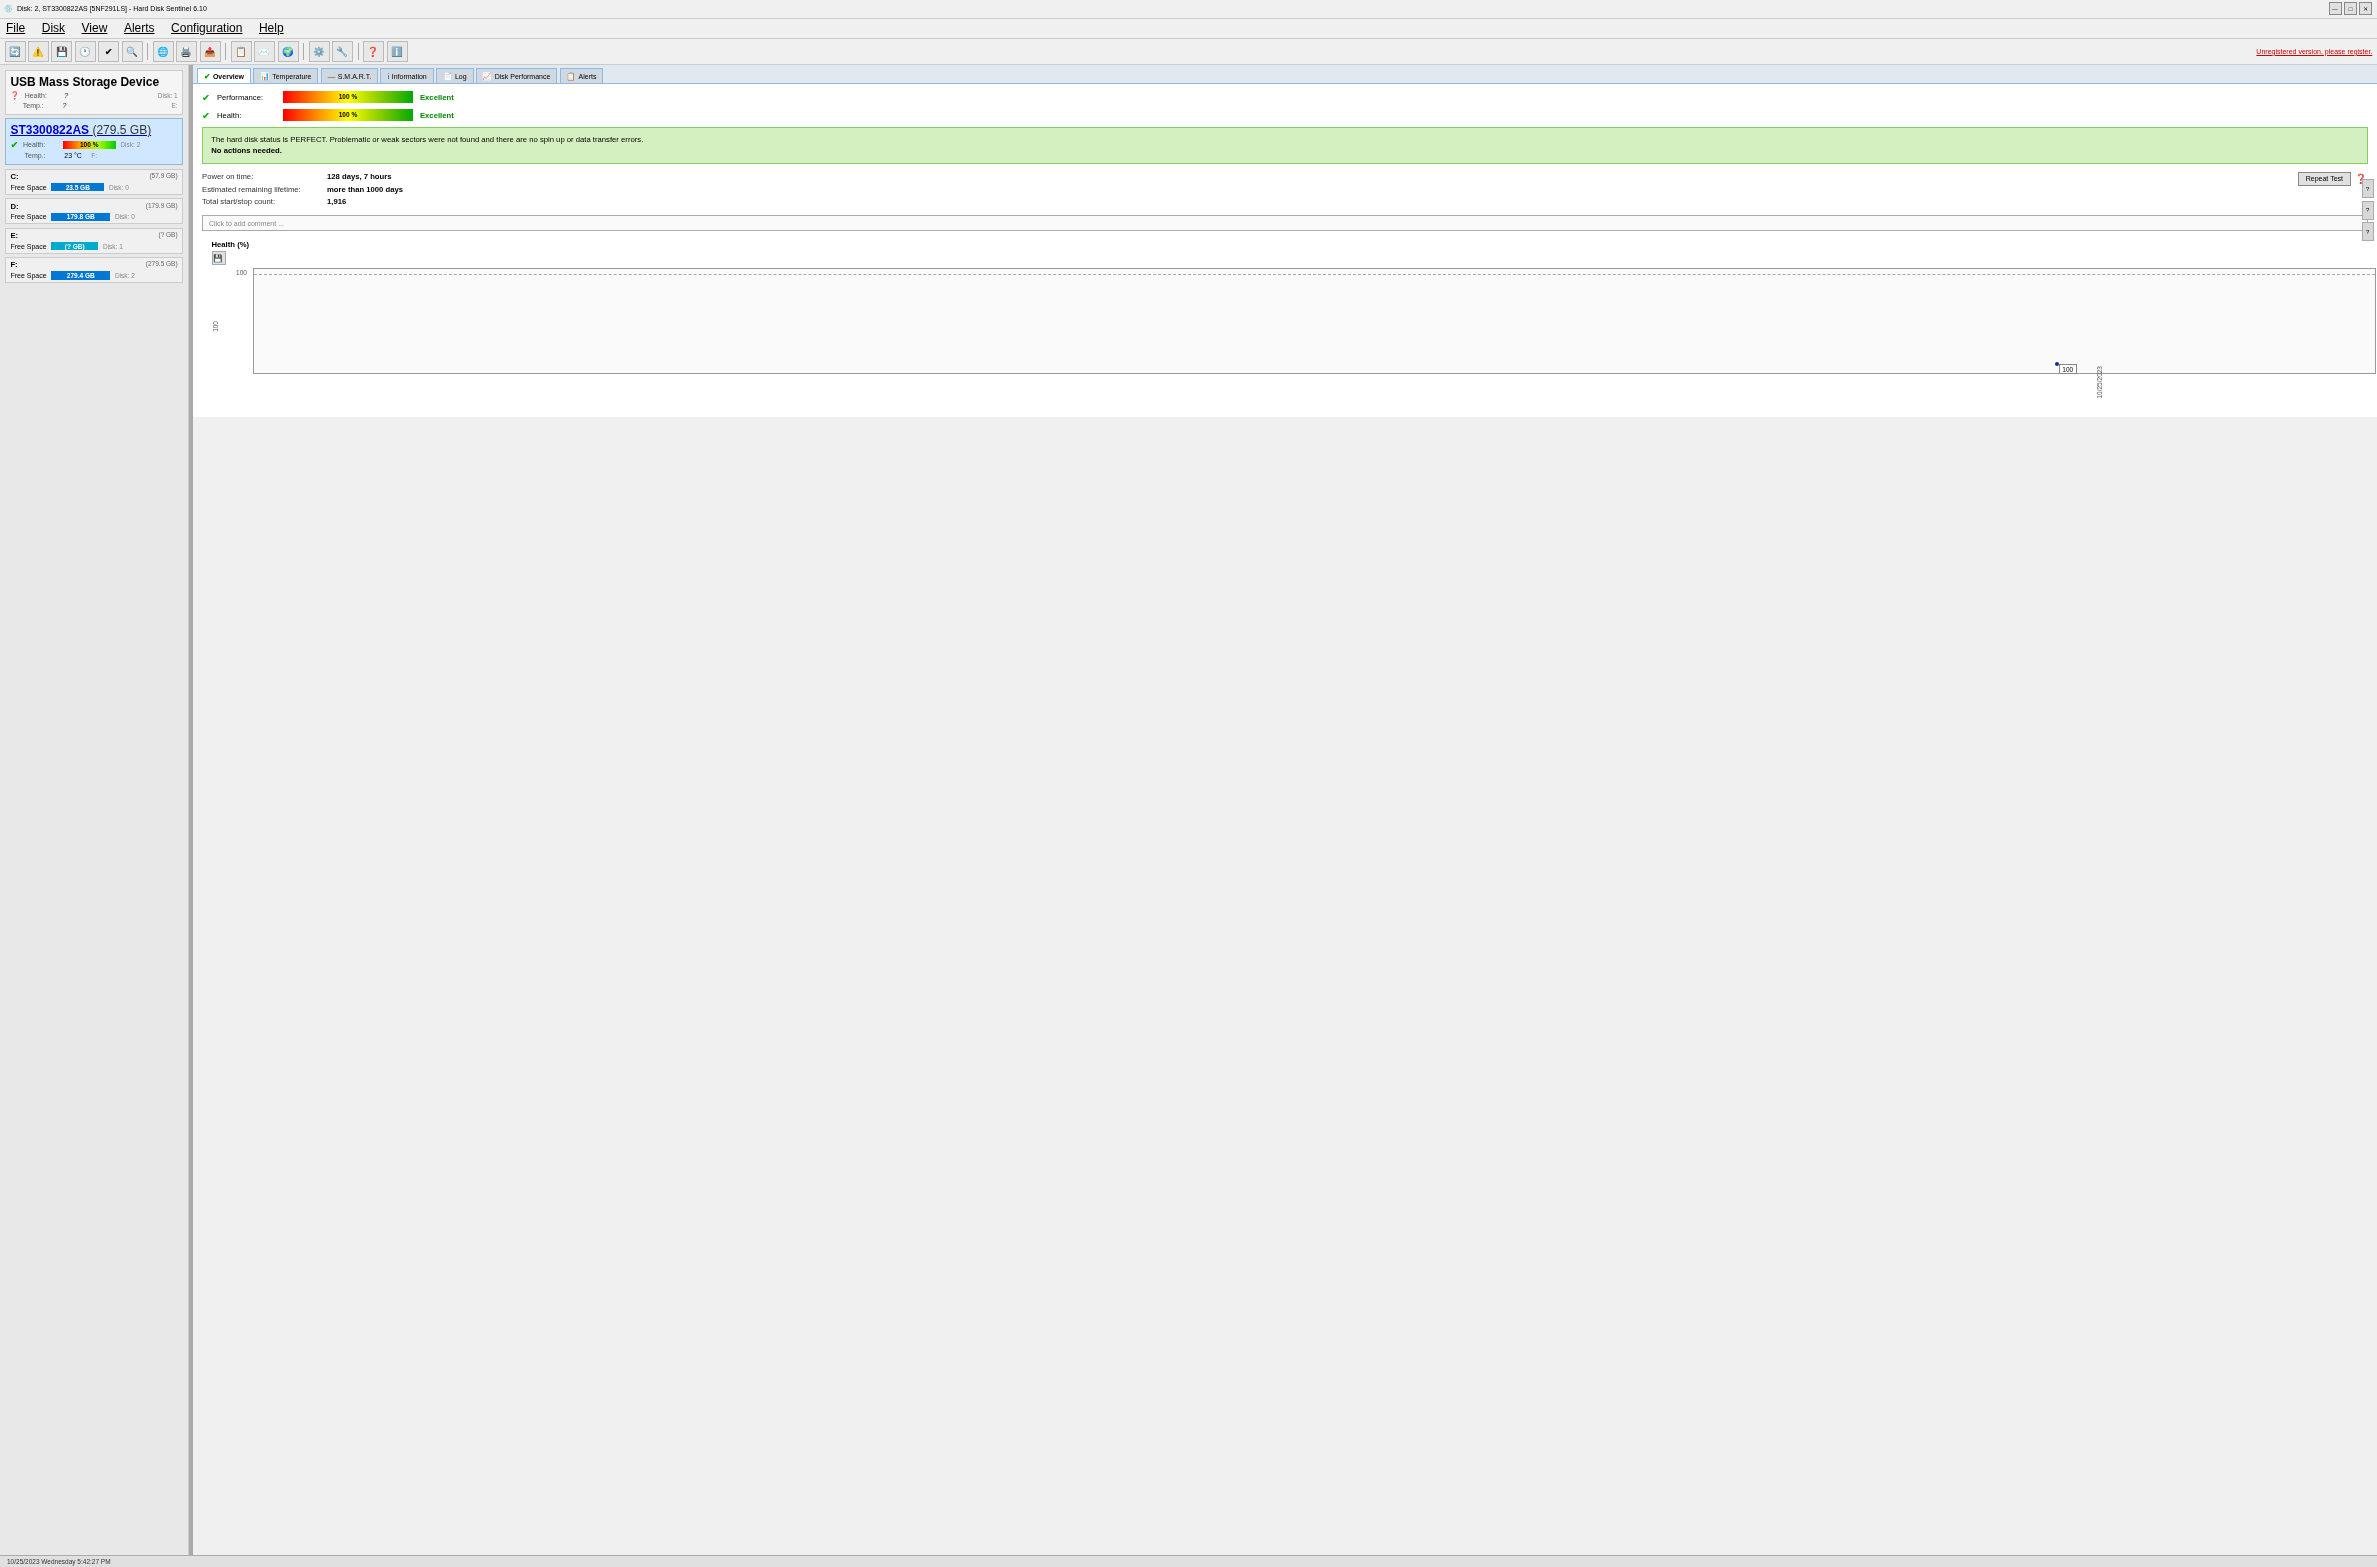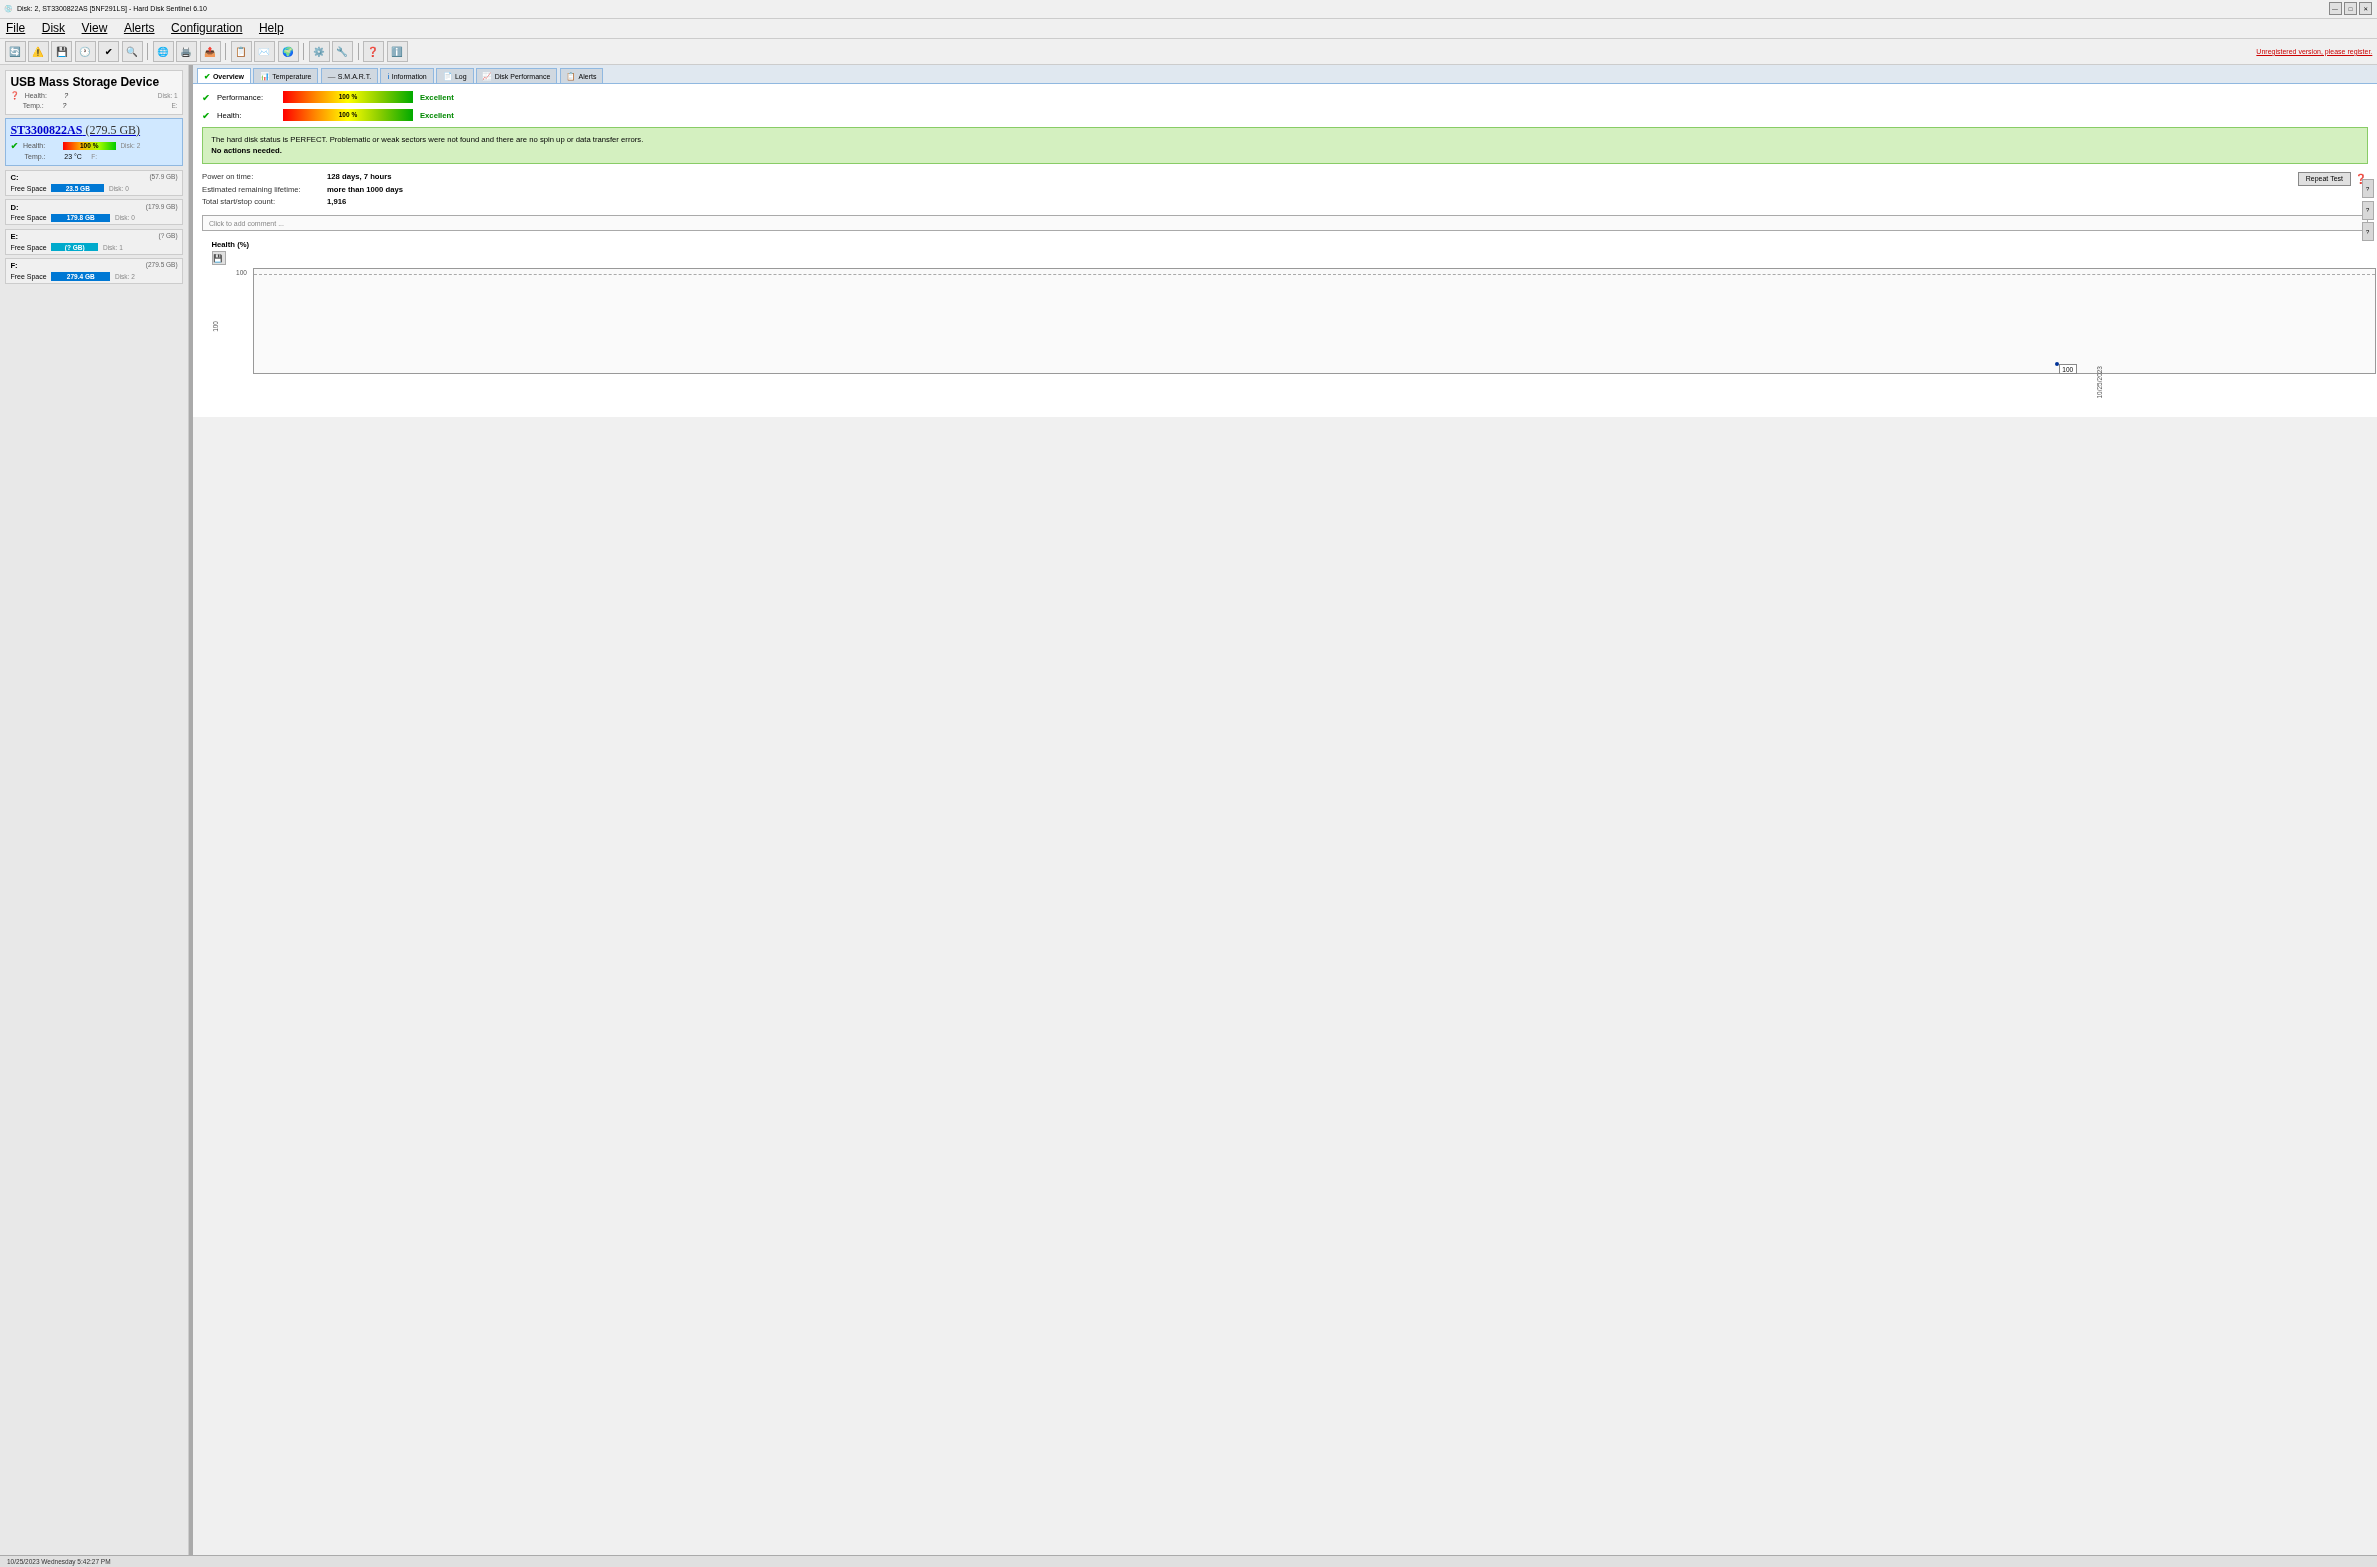--- a/index.html
+++ b/index.html
@@ -153,21 +153,20 @@
     }
 
     .disk-section-active {
       background: #d0e8ff;
       border: 0.6px solid #90b8e0;
     }
     .disk-section-active .disk-section-title {
       color: #0000cc;
       text-decoration: underline;
       cursor: pointer;
-      font-family: Liberation Serif, serif;
     }
     .health-bar-container {
       height: 8.3px;
       background: linear-gradient(to right, #ff0000, #ffaa00, #aaff00, #00cc00);
       position: relative;
       width: 53px;
     }
     .health-bar-overlay {
       position: absolute;
       right: 0;

